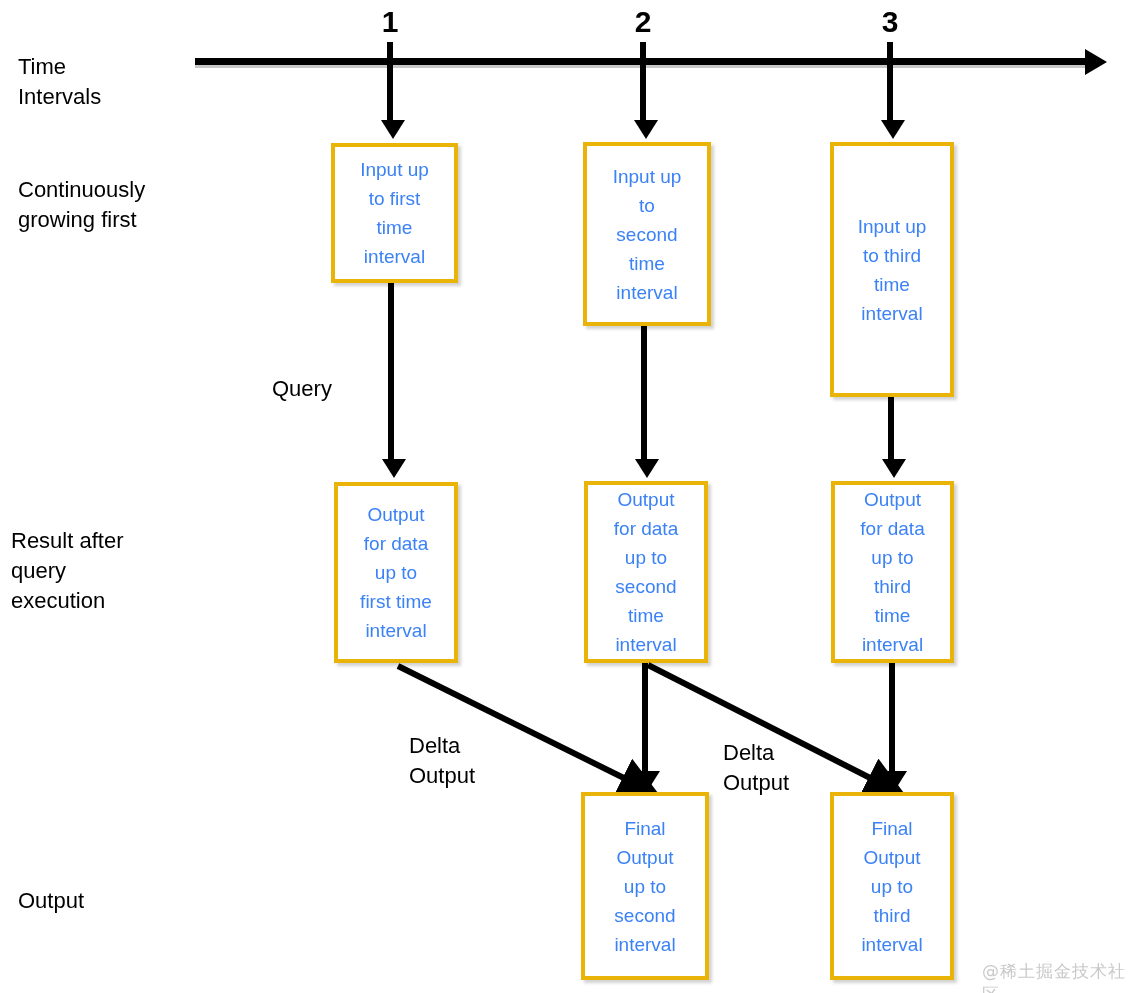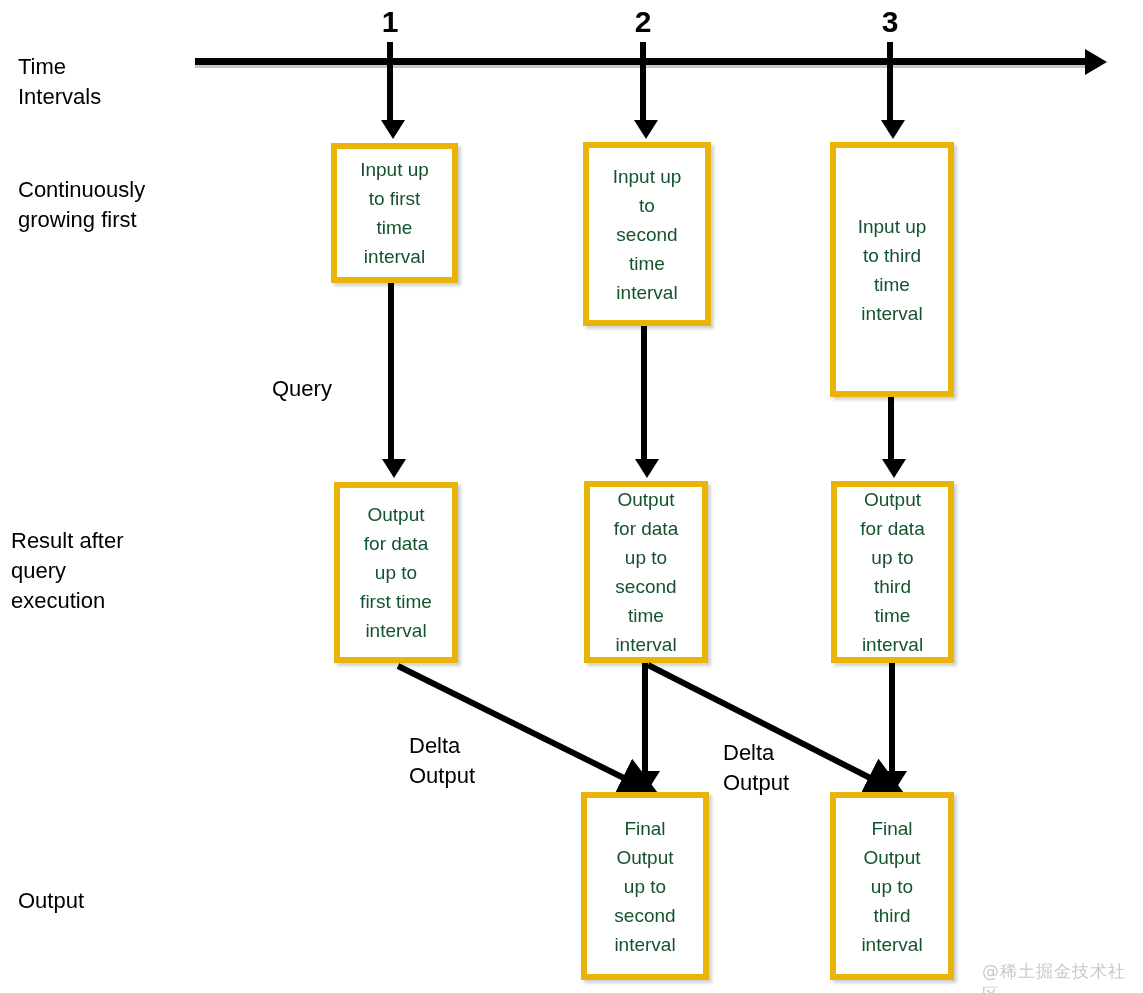--- a/index.html
+++ b/index.html
@@ -52,28 +52,28 @@
     font-size: 30px;
     font-weight: bold;
     color: #000000;
     text-align: center;
     width: 40px;
   }
   
   .node-box {
     position: absolute;
     box-sizing: border-box;
-    border: 6px solid #eab308;
+    border: 4px solid #eab308;
     background: #ffffff;
     box-shadow: 3px 3px 3px rgba(0,0,0,0.18);
     display: flex;
     align-items: center;
     justify-content: center;
     text-align: center;
-    color: #14532d;
+    color: #3b82f6;
     font-family: "Liberation Sans", sans-serif;
     font-size: 19px;
     line-height: 29px;
     white-space: pre-line;
     padding: 12px 4px;
   }
   
   .v-line {
     position: absolute;
     width: 6px;

